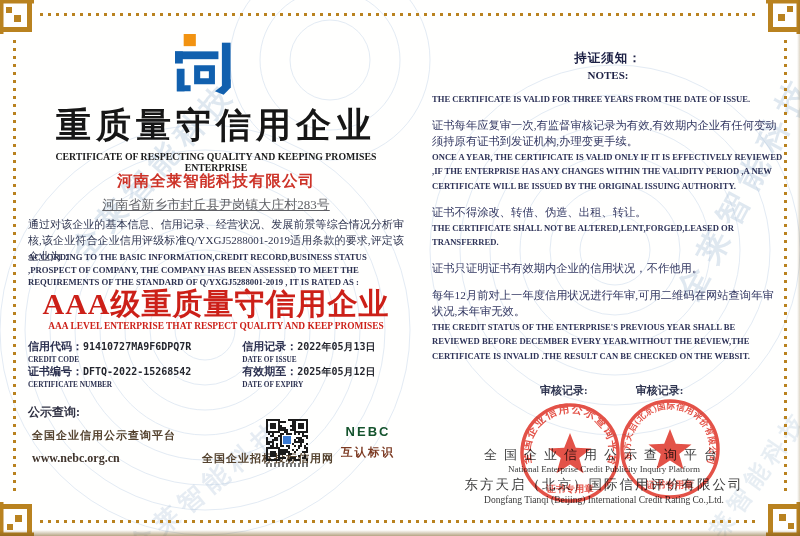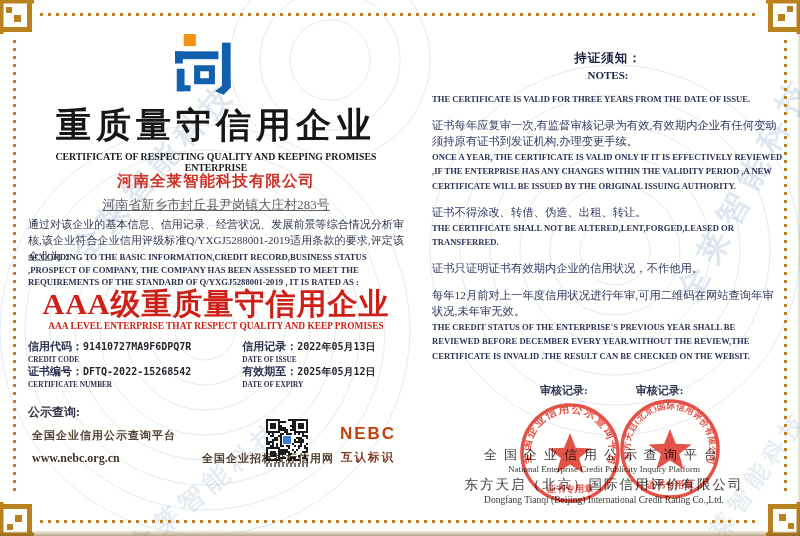--- a/index.html
+++ b/index.html
@@ -53,21 +53,21 @@
   .field .en{font-size:7.3px;font-weight:bold;color:#2c3150;margin-top:1px;}
   .query-h{position:absolute;top:404px;font-size:12px;font-weight:bold;color:#2f3042;}
   .link-row{position:absolute;left:4px;width:100%;display:flex;align-items:baseline;}
   .link-row.r1{top:428px;} .link-row.r2{top:451px;gap:24px;}
   .link-url{width:146px;font-size:12px;font-weight:bold;color:#40342c;}
   .link-name{font-size:11px;font-weight:bold;color:#54422e;letter-spacing:1px;}
   .qr{position:absolute;left:238px;top:419px;width:42px;height:42px;}
   .qr-caption{position:absolute;left:238px;top:463px;width:42px;height:4px;
     background:repeating-linear-gradient(90deg,#777 0 2px,transparent 2px 4px);}
   .nebc{position:absolute;left:308px;top:424px;width:64px;text-align:center;}
-  .nebc-logo{font-family:"Liberation Sans","DejaVu Sans",sans-serif;font-size:17px;font-weight:bold;color:#c2410c;letter-spacing:2px;}
+  .nebc-logo{font-family:"Liberation Sans","DejaVu Sans",sans-serif;font-size:13px;font-weight:bold;color:#14532d;letter-spacing:2px;}
   .nebc-cap{margin-top:6px;font-size:11.5px;font-weight:bold;color:#7c3a22;letter-spacing:2px;}
 
   
   .col-right{position:absolute;left:432px;top:0;width:352px;height:536px;}
   .notes-head{margin-top:50px;text-align:center;font-weight:bold;color:#1d2145;}
   .notes-head .cn{font-size:12.5px;letter-spacing:1px;}
   .notes-head .en{font-size:11px;margin-top:2px;}
   .note{margin-top:11px;}
   .note .cn{font-size:11.3px;color:#323761;line-height:1.42;}
   .note .en{font-size:8.6px;font-weight:bold;color:#2e3358;line-height:1.65;margin-top:1px;}

